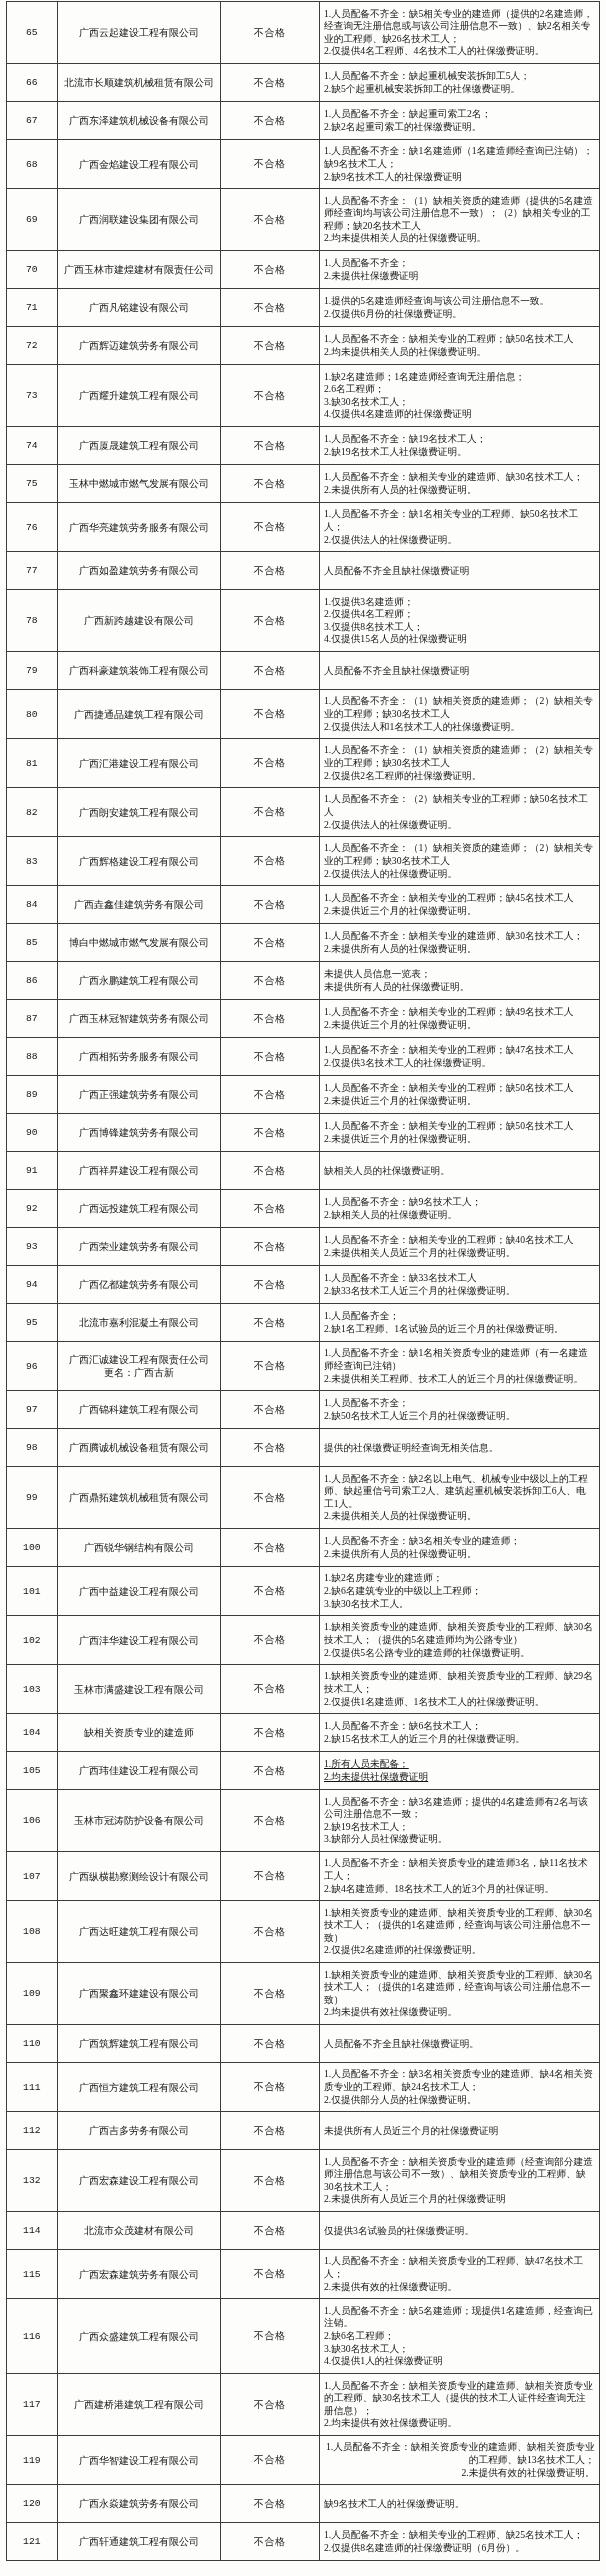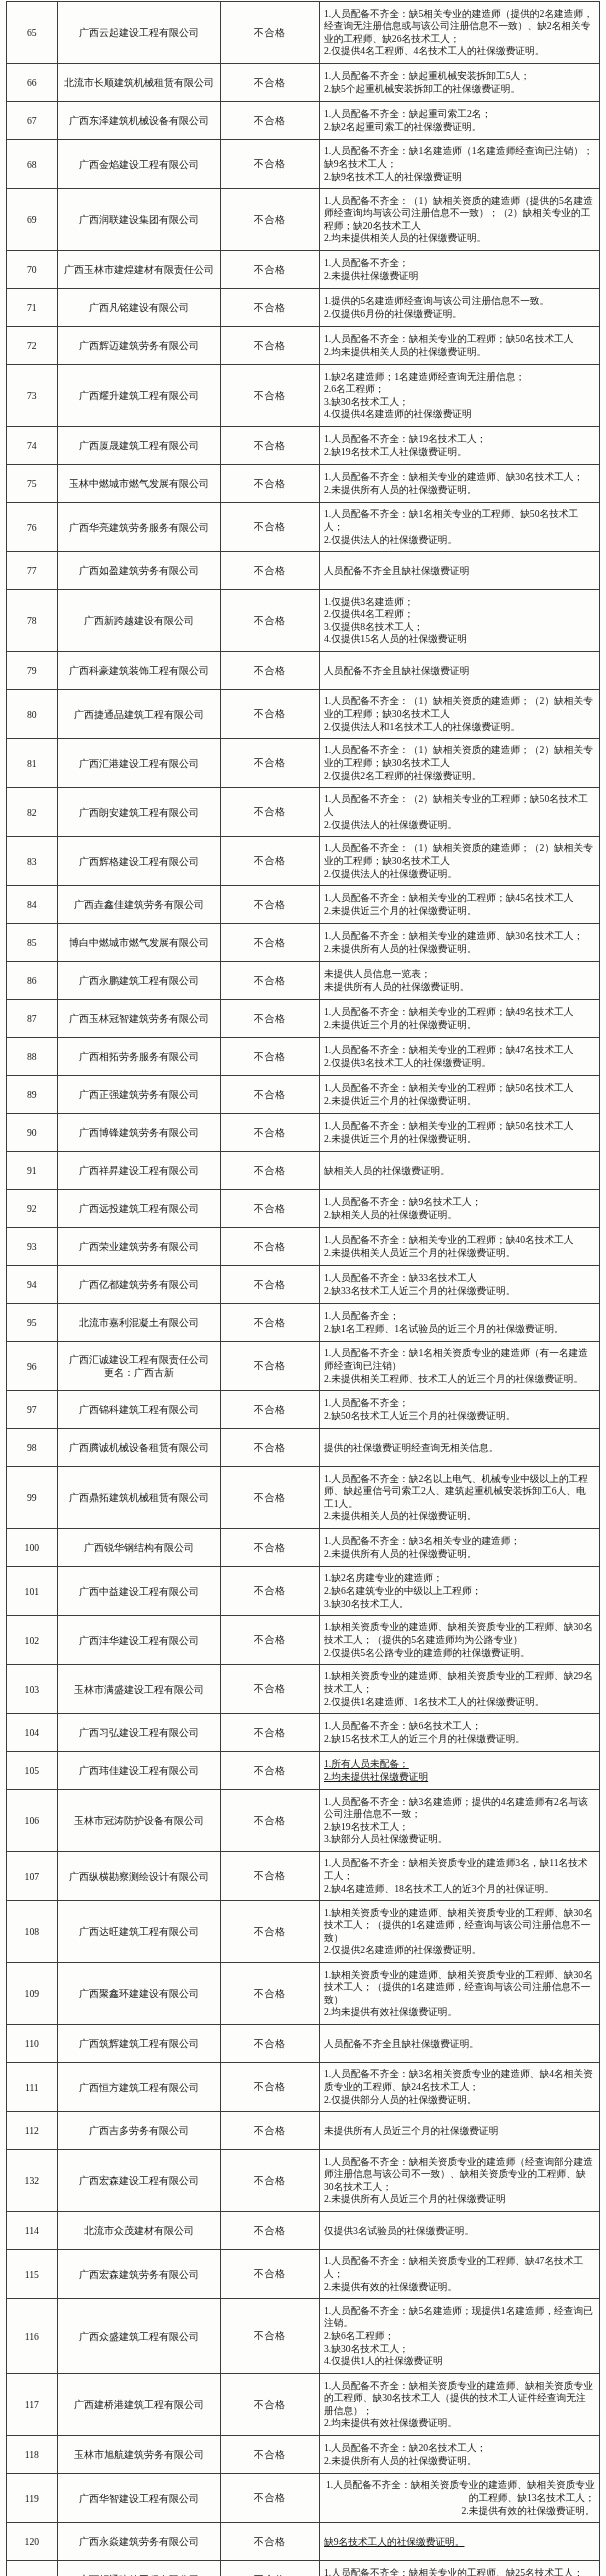--- a/index.html
+++ b/index.html
@@ -1,21 +1,21 @@
 <!DOCTYPE html>
 <html lang="zh" style="font-size:10.4px"><head>
 <meta charset="utf-8">
 <style>
   html,body{margin:0;padding:0;background:#fdfdfc;}
   body{font-family:"Liberation Serif","DejaVu Serif",serif;color:#141414;}
   .page{width:606px;margin:0 auto;padding:1.3px 5.8px;box-sizing:border-box;}
   table.results{border-collapse:collapse;width:100%;table-layout:fixed;}
   table.results td{border:0.6px solid #3c3c3c;vertical-align:middle;padding:3.2px 4.5px;box-sizing:border-box;}
   tr.row{min-height:39px;}
-  td.c-no{width:8.6%;text-align:center;font-size:9.7px;}
+  td.c-no{width:8.6%;text-align:center;font-size:9.7px;font-family:Liberation Mono, monospace;}
   td.c-company{width:27.5%;text-align:center;font-size:10px;white-space:pre-line;line-height:13.6px;margin-left:36px;}
   td.c-status{width:16.6%;text-align:center;font-size:10px;letter-spacing:0.6px;}
   td.c-reason{width:47.3%;text-align:left;font-size:9.7px;line-height:12.6px;white-space:pre-line;}
   td.c-reason .reason{padding:1.3px 0;}
 </style>
 </head>
 <body>
 
 <div class="page">
   <table class="results">
@@ -329,21 +329,21 @@
   <tr class="row">
     <td class="c-no"><span>103</span></td>
     <td class="c-company"><span>玉林市满盛建设工程有限公司</span></td>
     <td class="c-status"><span>不合格</span></td>
     <td class="c-reason" style="height: 49px;"><div class="reason">1.缺相关资质专业的建造师、缺相关资质专业的工程师、缺29名技术工人；
 2.仅提供1名建造师、1名技术工人的社保缴费证明。</div></td>
   </tr>
 
   <tr class="row">
     <td class="c-no"><span>104</span></td>
-    <td class="c-company"><span>广西习弘建设工程有限公司</span></td>
+    <td class="c-company"><span>缺相关资质专业的建造师</span></td>
     <td class="c-status"><span>不合格</span></td>
     <td class="c-reason" style="height: 38px;"><div class="reason">1.人员配备不齐全：缺6名技术工人；
 2.缺15名技术工人的近三个月的社保缴费证明。</div></td>
   </tr>
 
   <tr class="row">
     <td class="c-no"><span>105</span></td>
     <td class="c-company"><span>广西玮佳建设工程有限公司</span></td>
     <td class="c-status"><span>不合格</span></td>
     <td class="c-reason" style="height: 38px; text-decoration: underline;"><div class="reason">1.所有人员未配备；
@@ -439,41 +439,34 @@
   </tr>
 
   <tr class="row">
     <td class="c-no"><span>117</span></td>
     <td class="c-company"><span>广西建桥港建筑工程有限公司</span></td>
     <td class="c-status"><span>不合格</span></td>
     <td class="c-reason" style="height: 62px;"><div class="reason">1.人员配备不齐全：缺相关资质专业的建造师、缺相关资质专业的工程师、缺30名技术工人（提供的技术工人证件经查询无注册信息）；
 2.均未提供有效社保缴费证明。</div></td>
   </tr>
 
-  <tr class="row">
-    <td class="c-no"><span>118</span></td>
-    <td class="c-company"><span>玉林市旭航建筑劳务有限公司</span></td>
-    <td class="c-status"><span>不合格</span></td>
-    <td class="c-reason" style="height: 38px;"><div class="reason">1.人员配备不齐全：缺20名技术工人；
-2.未提供所有人员的社保缴费证明。</div></td>
-  </tr>
 
   <tr class="row">
     <td class="c-no"><span>119</span></td>
     <td class="c-company"><span>广西华智建设工程有限公司</span></td>
     <td class="c-status"><span>不合格</span></td>
     <td class="c-reason" style="height: 49px; text-align: right;"><div class="reason">1.人员配备不齐全：缺相关资质专业的建造师、缺相关资质专业的工程师、缺13名技术工人；
 2.未提供有效的社保缴费证明。</div></td>
   </tr>
 
   <tr class="row">
     <td class="c-no"><span>120</span></td>
     <td class="c-company"><span>广西永焱建筑劳务有限公司</span></td>
     <td class="c-status"><span>不合格</span></td>
-    <td class="c-reason" style="height: 38px; text-decoration: underline;"><div class="reason">缺9名技术工人的社保缴费证明。</div></td>
+    <td class="c-reason" style="height: 38px;"><div class="reason">缺9名技术工人的社保缴费证明。</div></td>
   </tr>
 
   <tr class="row">
     <td class="c-no"><span>121</span></td>
     <td class="c-company"><span>广西轩通建筑工程有限公司</span></td>
     <td class="c-status"><span>不合格</span></td>
     <td class="c-reason" style="height: 38px;"><div class="reason">1.人员配备不齐全：缺相关专业的工程师、缺25名技术工人；
 2.仅提供8名建造师的社保缴费证明（6月份）。</div></td>
   </tr>
 

